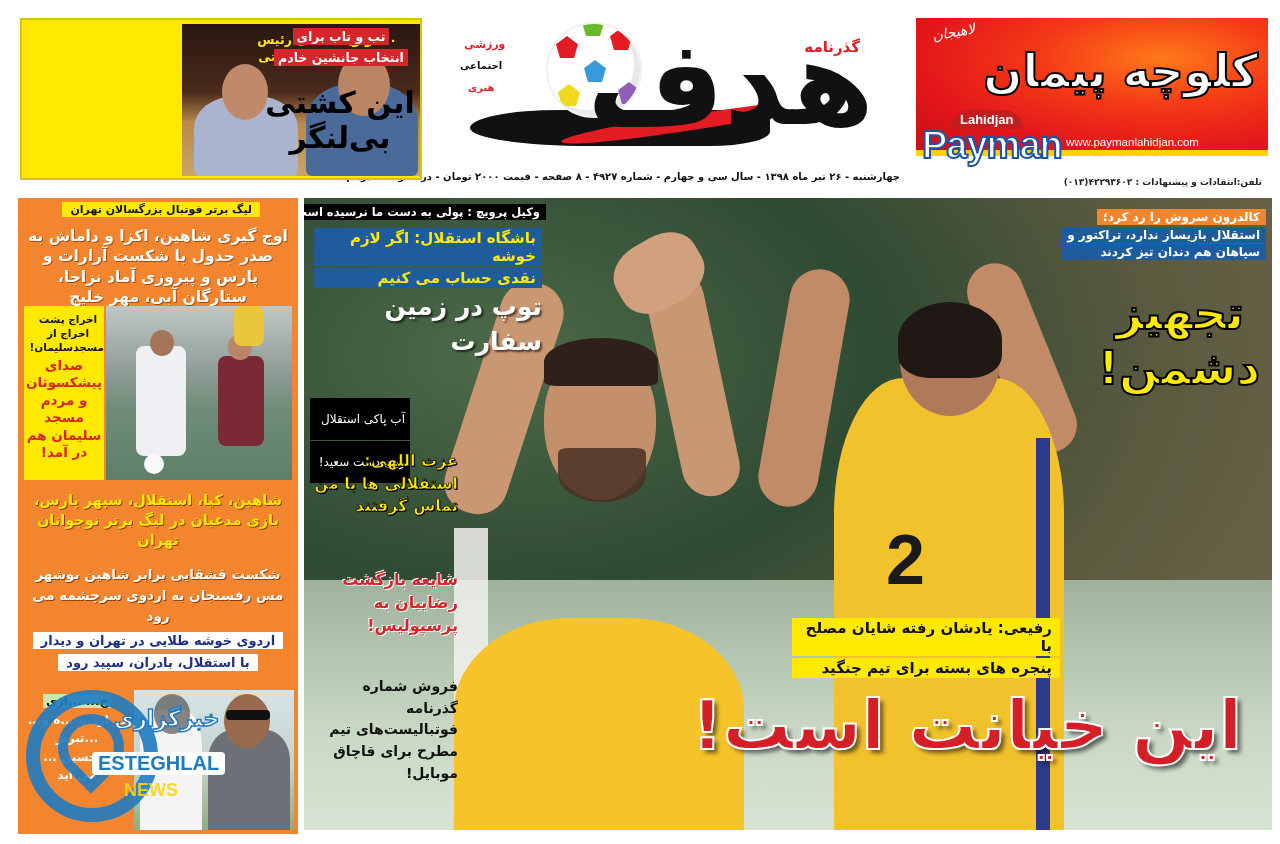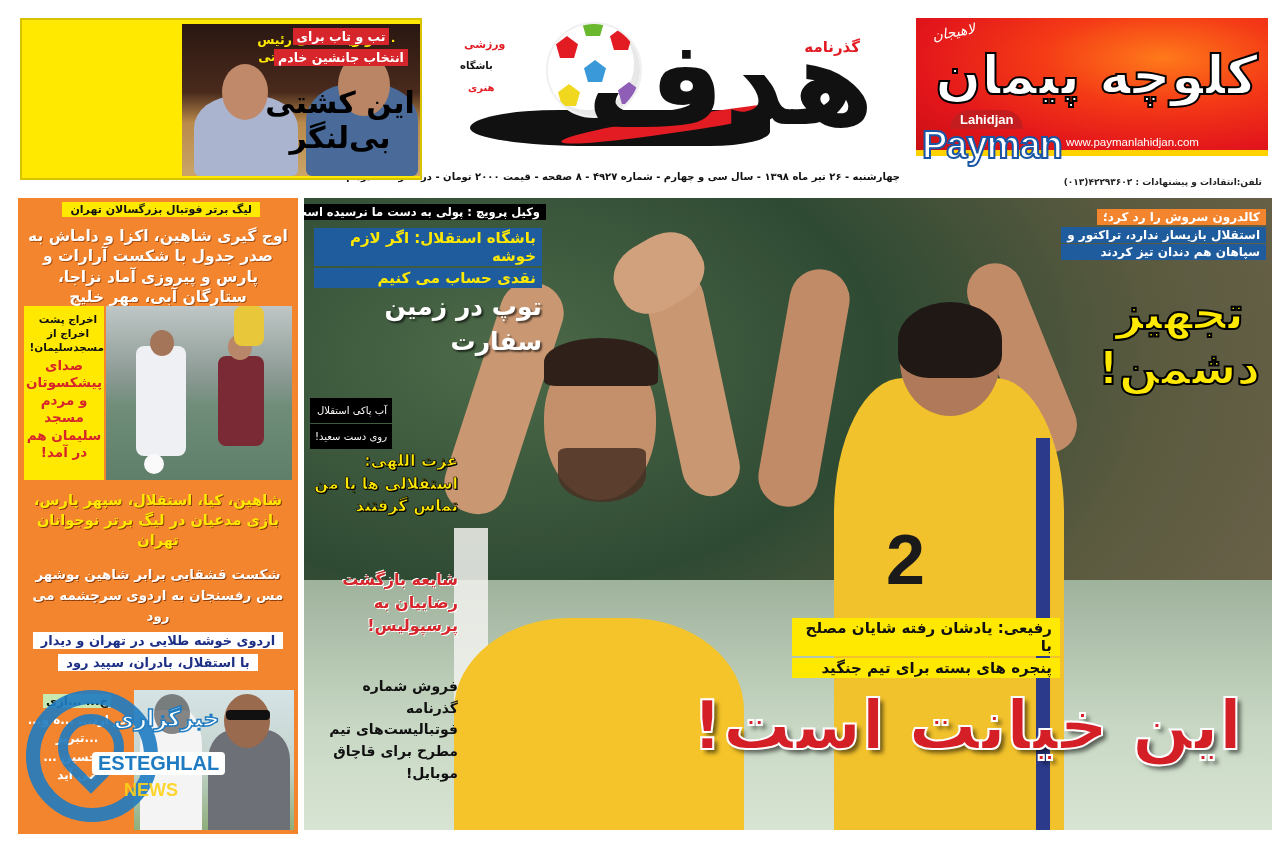--- a/index.html
+++ b/index.html
@@ -5,21 +5,21 @@
   * { box-sizing: border-box; margin: 0; padding: 0; }
   html, body { width: 1280px; height: 844px; overflow: hidden; background: #ffffff; }
   body { position: relative; font-family: "DejaVu Sans", sans-serif; direction: rtl; }
 
   .abs { position: absolute; }
 
   
   #ad-box { left: 916px; top: 18px; width: 352px; height: 164px; background: #fff; }
   #ad-red { position: absolute; left: 0; top: 0; width: 352px; height: 134px;
     background: radial-gradient(ellipse at 70% 30%, #ff7a1a 0%, #f43a16 35%, #e3161b 70%, #c80f14 100%); }
-  #ad-title { position: absolute; right: 10px; top: 26px; font-size: 54px; font-weight: bold; color: #fff;
+  #ad-title { position: absolute; right: 10px; top: 26px; font-size: 46px; font-weight: bold; color: #fff;
     -webkit-text-stroke: 2px #000; letter-spacing: 1px; white-space: nowrap; }
   #ad-small { position: absolute; left: 16px; top: 6px; font-size: 14px; color: #fff; font-style: italic; transform: rotate(-10deg); }
   #ad-yellow-bar { position: absolute; left: 0; top: 132px; width: 352px; height: 6px; background: #ffd200; }
   #ad-brand { position: absolute; left: 6px; top: 92px; width: 136px; height: 70px; }
   #ad-brand-top { position: absolute; left: 28px; top: 0; font-family: "Liberation Sans", sans-serif; font-size: 13px; color: #fff;
     font-weight: bold; background: #c41d1f; border-radius: 20px 20px 0 0; padding: 2px 10px; direction: ltr; }
   #ad-brand-main { position: absolute; left: 0; top: 14px; font-family: "Liberation Sans", sans-serif; font-size: 38px; font-weight: bold;
     color: #fff; -webkit-text-stroke: 2px #1b56a6; direction: ltr; letter-spacing: -1px; }
   #ad-url { position: absolute; left: 150px; top: 118px; font-family: "Liberation Sans", sans-serif; font-size: 11.5px; color: #fff; direction: ltr; }
   #ad-phone { position: absolute; right: 6px; top: 159px; font-size: 9px; color: #222; white-space: nowrap; font-weight: bold; }
@@ -100,21 +100,21 @@
   #ball-patch { position: absolute; left: 44px; top: 56px; width: 48px; height: 40px; background: #222; border-radius: 8px; color: #fff;
     font-family: "Liberation Sans", sans-serif; font-size: 18px; font-weight: bold; text-align: center; line-height: 28px; direction: ltr; }
   #ball-red { position: absolute; left: 30px; top: 10px; width: 70px; height: 22px; background: #8c2424; border-radius: 50%; opacity: 0.8; }
 
   
   #lawyer-line { position: absolute; right: 726px; top: 6px; background: #000; color: #fff; font-size: 11.5px; font-weight: bold; padding: 1px 6px; white-space: nowrap; }
   #club-box { position: absolute; right: 730px; top: 30px; text-align: right; }
   .club-line { display: block; background: #1f5c9e; color: #ffe900; font-size: 15px; font-weight: bold; padding: 1px 6px; margin-bottom: 2px; width: 228px; text-align: right; }
   #embassy-head { position: absolute; right: 730px; top: 92px; width: 230px; text-align: right; color: #fff; font-size: 25px; font-weight: bold; line-height: 1.38; text-shadow: 2px 2px 2px rgba(0,0,0,0.6); }
   #water-box { position: absolute; left: 6px; top: 200px; text-align: right; }
-  .water-line { display: block; background: #000; color: #fff; font-size: 10px; padding: 7px 5px; margin-bottom: 1px; width: 82px; text-align: right; }
+  .water-line { display: block; background: #000; color: #fff; font-size: 12px; padding: 14px 5px; margin-bottom: 1px; width: 100px; text-align: right; }
   #ezzat-head { position: absolute; left: 4px; top: 252px; width: 150px; text-align: right; color: #ffe900; font-size: 16px; font-weight: bold; line-height: 1.42;
     -webkit-text-stroke: 0.6px #000; text-shadow: 1px 1px 0 #000; }
   #rezaeian-head { position: absolute; left: 4px; top: 370px; width: 150px; text-align: right; color: #d7262b; font-size: 16px; font-weight: bold; line-height: 1.45;
     text-shadow: 1px 1px 0 #fff, -1px -1px 0 #fff; }
   #passport-head { position: absolute; left: 4px; top: 478px; width: 150px; text-align: right; color: #111; font-size: 14px; font-weight: bold; line-height: 1.55; }
   #calderon-box { position: absolute; right: 6px; top: 8px; text-align: right; }
   #calderon-kicker { display: inline-block; background: #f3852f; color: #fff; font-size: 12px; font-weight: bold; padding: 1px 6px; margin-bottom: 2px; }
   .calderon-line { display: block; background: #1f5c9e; color: #fff; font-size: 12px; font-weight: bold; padding: 1px 6px; margin-bottom: 1px; text-align: right; }
   #enemy-head { position: absolute; right: 12px; top: 88px; width: 160px; text-align: center; color: #ffe900; font-size: 46px; font-weight: bold; line-height: 1.2;
     -webkit-text-stroke: 2px #000; }
@@ -147,21 +147,21 @@
     <div class="pent" style="left:36px;top:36px;background:#3a9ad9;"></div>
     <div class="pent" style="left:8px;top:12px;background:#e31b23;"></div>
     <div class="pent" style="left:62px;top:4px;background:#e31b23;"></div>
     <div class="pent" style="left:70px;top:58px;background:#8f5fb8;"></div>
     <div class="pent" style="left:10px;top:60px;background:#f0d81e;"></div>
     <div class="pent" style="left:34px;top:-10px;background:#6ab82e;"></div>
   </div>
   <div id="logo-word">هدف</div>
   <div id="logo-roozname">گذرنامه</div>
   <div id="logo-cat-1">ورزشی</div>
-  <div id="logo-cat-2">باشگاه</div>
+  <div id="logo-cat-2">اجتماعی</div>
   <div id="logo-cat-3">هنری</div>
   <div id="issue-line">چهارشنبه - ۲۶ تیر ماه ۱۳۹۸ - سال سی و چهارم - شماره ۴۹۲۷ - ۸ صفحه - قیمت ۲۰۰۰ تومان - در امارات ۲ درهم</div>
 </div>
 
 <div id="wrestle-box" class="abs">
   <div id="wrestle-photo">
     <div class="person" style="left:12px;width:104px;height:80px;background:#aab4cf;"></div>
     <div class="head" style="left:40px;top:40px;width:46px;height:56px;"></div>
     <div class="person" style="left:124px;width:112px;height:92px;background:#4a6b99;"></div>
     <div class="head" style="left:156px;top:30px;width:52px;height:62px;background:#b98564;"></div>

